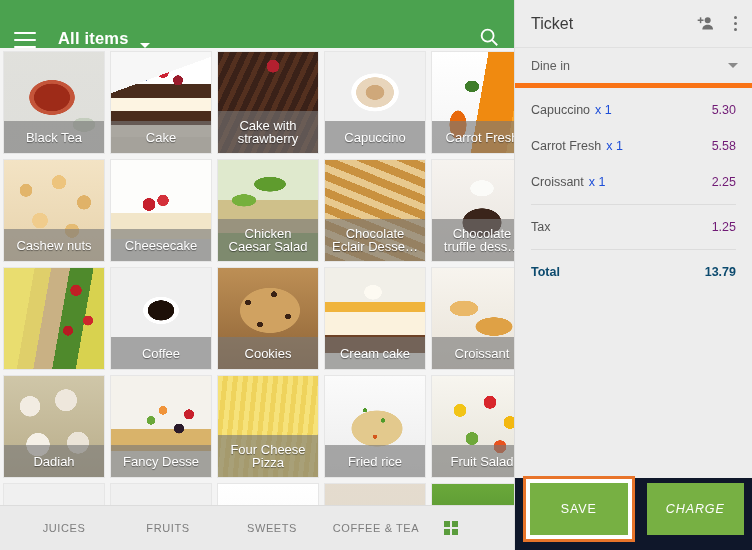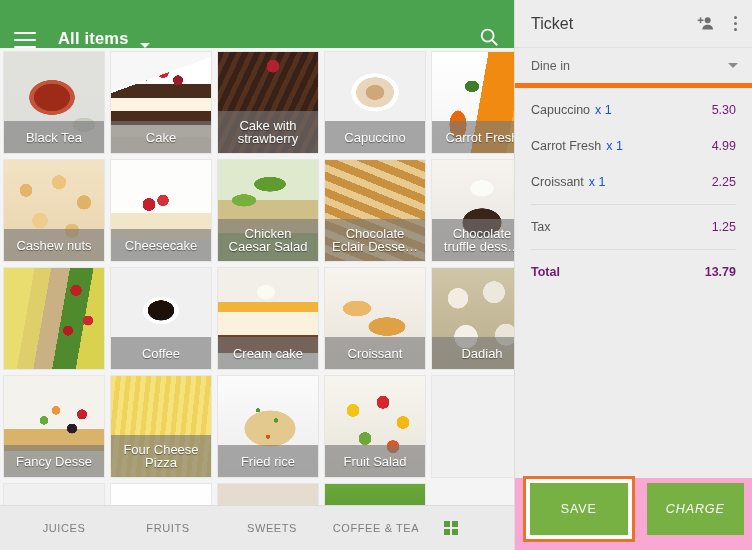--- a/index.html
+++ b/index.html
@@ -258,29 +258,29 @@
     padding: 0 16px;
     font-size: 12.5px;
   }
   .line .nm { color: #555555; }
   .line .qty { color: #1d4ed8; margin-left: 5px; }
   .line .spacer { flex:1; }
   .line .amt { color: #701a75; }
   .rule { height:1px; background:#dcdcdc; margin: 4px 16px; }
   .line.tax { }
   .line.total { font-weight: bold; }
-  .line.total .nm, .line.total .amt { color:#701a75; }
+  .line.total .nm, .line.total .amt { color:#0c4a6e; }
 
   
   #actions {
     height: 72px; flex:0 0 72px;
     display:flex; align-items:center;
     padding: 0 8px 10px 8px;
     gap: 12px;
-    background:#f9a8d4;
+    background:#0f172a;
   }
   .actbtn {
     flex:1; height: 52px;
     background: #77b043;
     color:#ffffff;
     font-size: 12.5px; letter-spacing: .9px;
     display:flex; align-items:center; justify-content:center;
     cursor:pointer; border:none;
     font-family:"Liberation Sans",sans-serif;
     text-transform: uppercase;
@@ -360,20 +360,24 @@
           <div class="tile two-line">
             <div class="art a-truffle"></div>
             <div class="label">Chocolate truffle dess…</div>
           </div>
           <div class="tile two-line">
             <div class="art a-cobb"></div>
           </div>
           <div class="tile">
             <div class="art a-coffee"></div>
             <div class="label">Coffee</div>
+          </div>
+          <div class="tile">
+            <div class="art a-cookies"></div>
+            <div class="label">Cookies</div>
           </div>
           <div class="tile">
             <div class="art a-creamcake"></div>
             <div class="label">Cream cake</div>
           </div>
           <div class="tile">
             <div class="art a-croissant"></div>
             <div class="label">Croissant</div>
           </div>
           <div class="tile">
@@ -460,21 +464,21 @@
       <div class="line">
         <span class="nm">Capuccino</span>
         <span class="qty">x 1</span>
         <span class="spacer"></span>
         <span class="amt">5.30</span>
       </div>
       <div class="line">
         <span class="nm">Carrot Fresh</span>
         <span class="qty">x 1</span>
         <span class="spacer"></span>
-        <span class="amt">4.99</span>
+        <span class="amt">5.58</span>
       </div>
       <div class="line">
         <span class="nm">Croissant</span>
         <span class="qty">x 1</span>
         <span class="spacer"></span>
         <span class="amt">2.25</span>
       </div>
 
       <div class="rule"></div>
 

